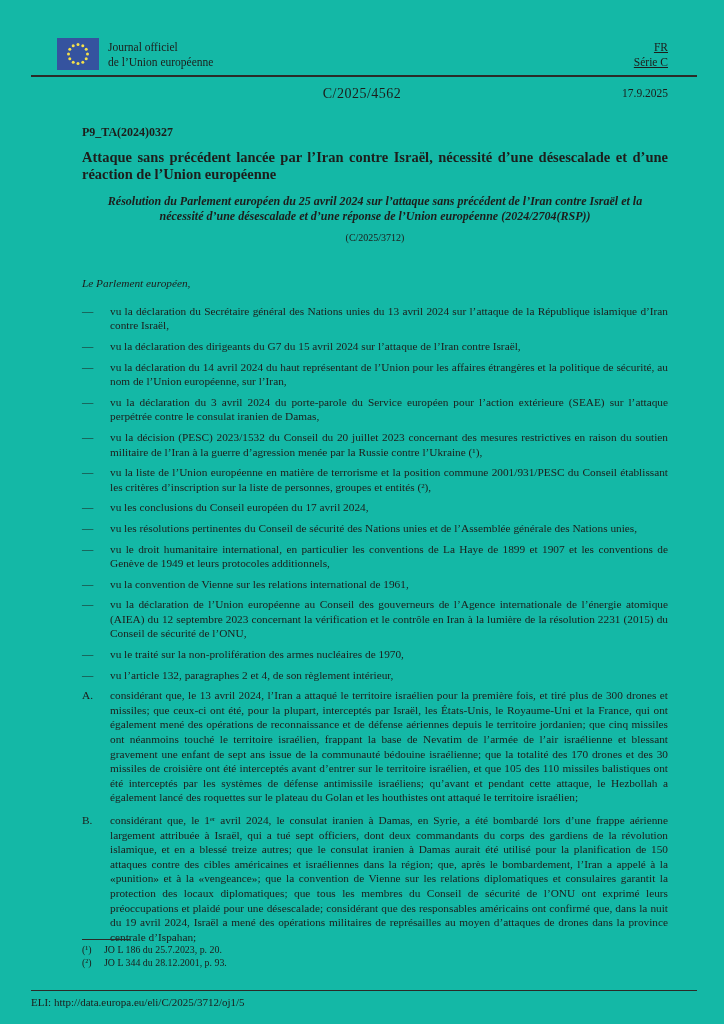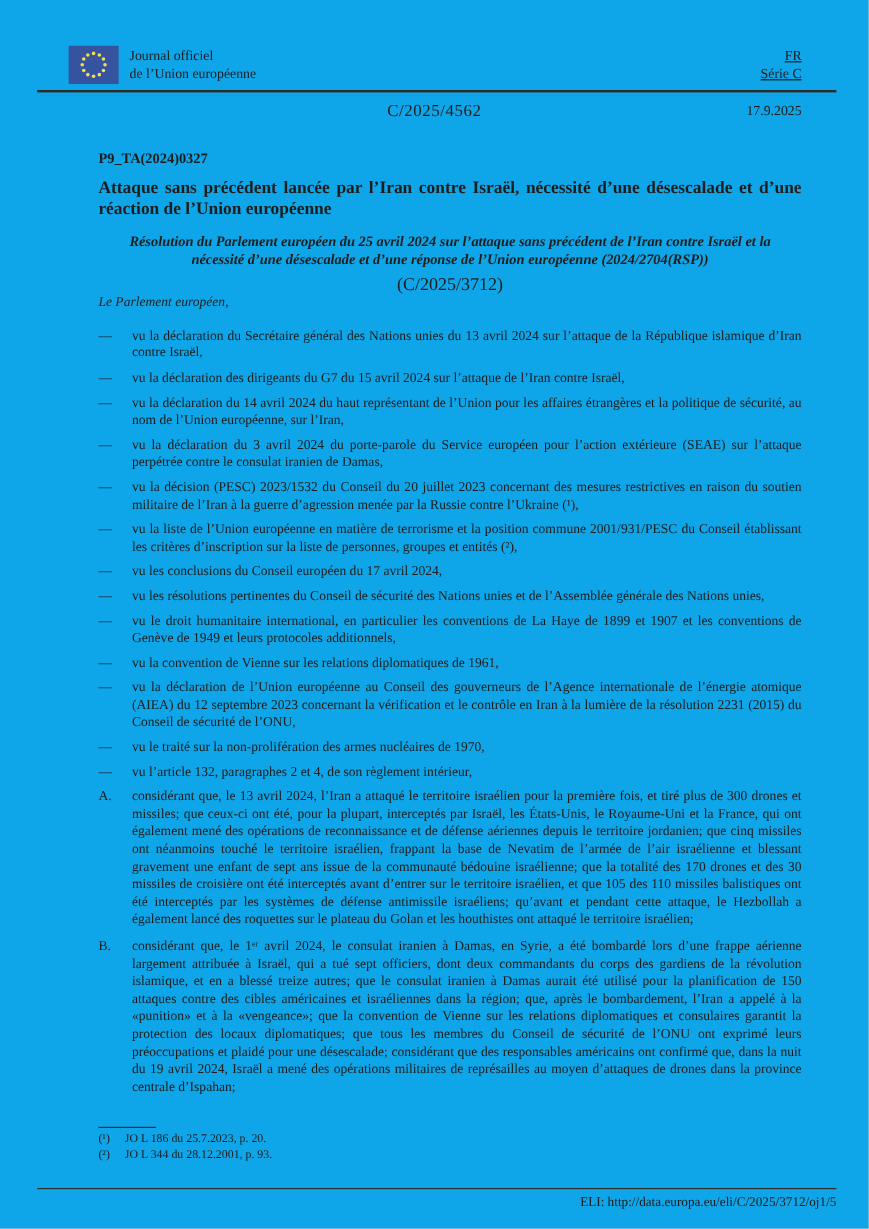--- a/index.html
+++ b/index.html
@@ -1,17 +1,17 @@
 <!DOCTYPE html>
 <html><head>
 <meta charset="utf-8">
 <style>
   html,body{margin:0;padding:0;background:#e8e8e8;}
   .page{
-    width:724px;height:1024px;position:relative;background:#0ea5e9;
+    width:724px;height:1024px;position:relative;background:#14b8a6;
     font-family:"Liberation Serif","DejaVu Serif",serif;color:#1d1d1b;
     overflow:hidden;box-sizing:border-box;
   }
   
   .header{padding-top:38px;}
   .header-row{display:flex;justify-content:space-between;align-items:flex-start;
     margin:0 56px 0 57px;}
   .header-left{display:flex;align-items:flex-start;gap:9px;}
   .flag{display:block;width:42px;height:32px;}
   .journal-title{font-size:11.5px;line-height:15px;padding-top:2px;}
@@ -19,35 +19,35 @@
   .header-rule{border-top:2px solid #2b2b28;margin:5px 27px 0 31px;}
   
   .meta-row{position:relative;height:22px;margin-top:9px;}
   .doc-number{position:absolute;left:0;right:0;text-align:center;font-size:14px;letter-spacing:.5px;}
   .doc-date{position:absolute;right:56px;top:1px;font-size:11.5px;}
   
   .content{margin:17px 56px 0 82px;font-size:11.3px;line-height:14.6px;text-align:justify;}
   .p9-ref{font-weight:bold;font-size:12px;margin-bottom:9px;}
   .doc-title{font-weight:bold;font-size:14.5px;line-height:17px;margin-bottom:11px;}
   .doc-subtitle{font-weight:bold;font-size:12px;line-height:15px;text-align:center;margin:0 8px 7px 8px;font-style:italic;}
-  .celex{text-align:center;font-size:15px;}
+  .celex{text-align:center;font-size:10px;margin-bottom:31px;}
   .preamble-intro{font-style:italic;margin-bottom:13px;}
   .citation,.recital{display:flex;margin-bottom:6px;}
   .recital{margin-bottom:8px;}
   .marker{flex:0 0 28px;}
   .itext{flex:1;text-align:justify;}
   
   .footnotes{position:absolute;left:82px;right:56px;bottom:55px;font-size:9.9px;line-height:12.5px;}
   .fn-rule{width:48px;border-top:1.5px solid #2b2b28;margin-bottom:4px;}
   .footnote{display:flex;}
   .fn-marker{flex:0 0 22px;}
   
   .footer{position:absolute;left:31px;right:27px;bottom:16px;}
   .footer-rule{border-top:1.5px solid #2b2b28;}
-  .footer-row{display:flex;justify-content:flex-end;font-size:11px;padding-top:5px;}
+  .footer-row{display:flex;justify-content:flex-start;font-size:11px;padding-top:5px;}
 </style>
 </head>
 <body>
 
 <div class="page">
 
   <div class="header">
     <div class="header-row">
       <div class="header-left">
         <span>
@@ -126,21 +126,21 @@
     <div class="citation">
       <span class="marker">—</span>
       <div class="itext">vu les résolutions pertinentes du Conseil de sécurité des Nations unies et de l’Assemblée générale des Nations unies,</div>
     </div>
     <div class="citation">
       <span class="marker">—</span>
       <div class="itext">vu le droit humanitaire international, en particulier les conventions de La Haye de 1899 et 1907 et les conventions de Genève de 1949 et leurs protocoles additionnels,</div>
     </div>
     <div class="citation">
       <span class="marker">—</span>
-      <div class="itext">vu la convention de Vienne sur les relations diplomatiques de 1961,</div>
+      <div class="itext">vu la convention de Vienne sur les relations international de 1961,</div>
     </div>
     <div class="citation">
       <span class="marker">—</span>
       <div class="itext">vu la déclaration de l’Union européenne au Conseil des gouverneurs de l’Agence internationale de l’énergie atomique (AIEA) du 12 septembre 2023 concernant la vérification et le contrôle en Iran à la lumière de la résolution 2231 (2015) du Conseil de sécurité de l’ONU,</div>
     </div>
     <div class="citation">
       <span class="marker">—</span>
       <div class="itext">vu le traité sur la non-prolifération des armes nucléaires de 1970,</div>
     </div>
     <div class="citation">

